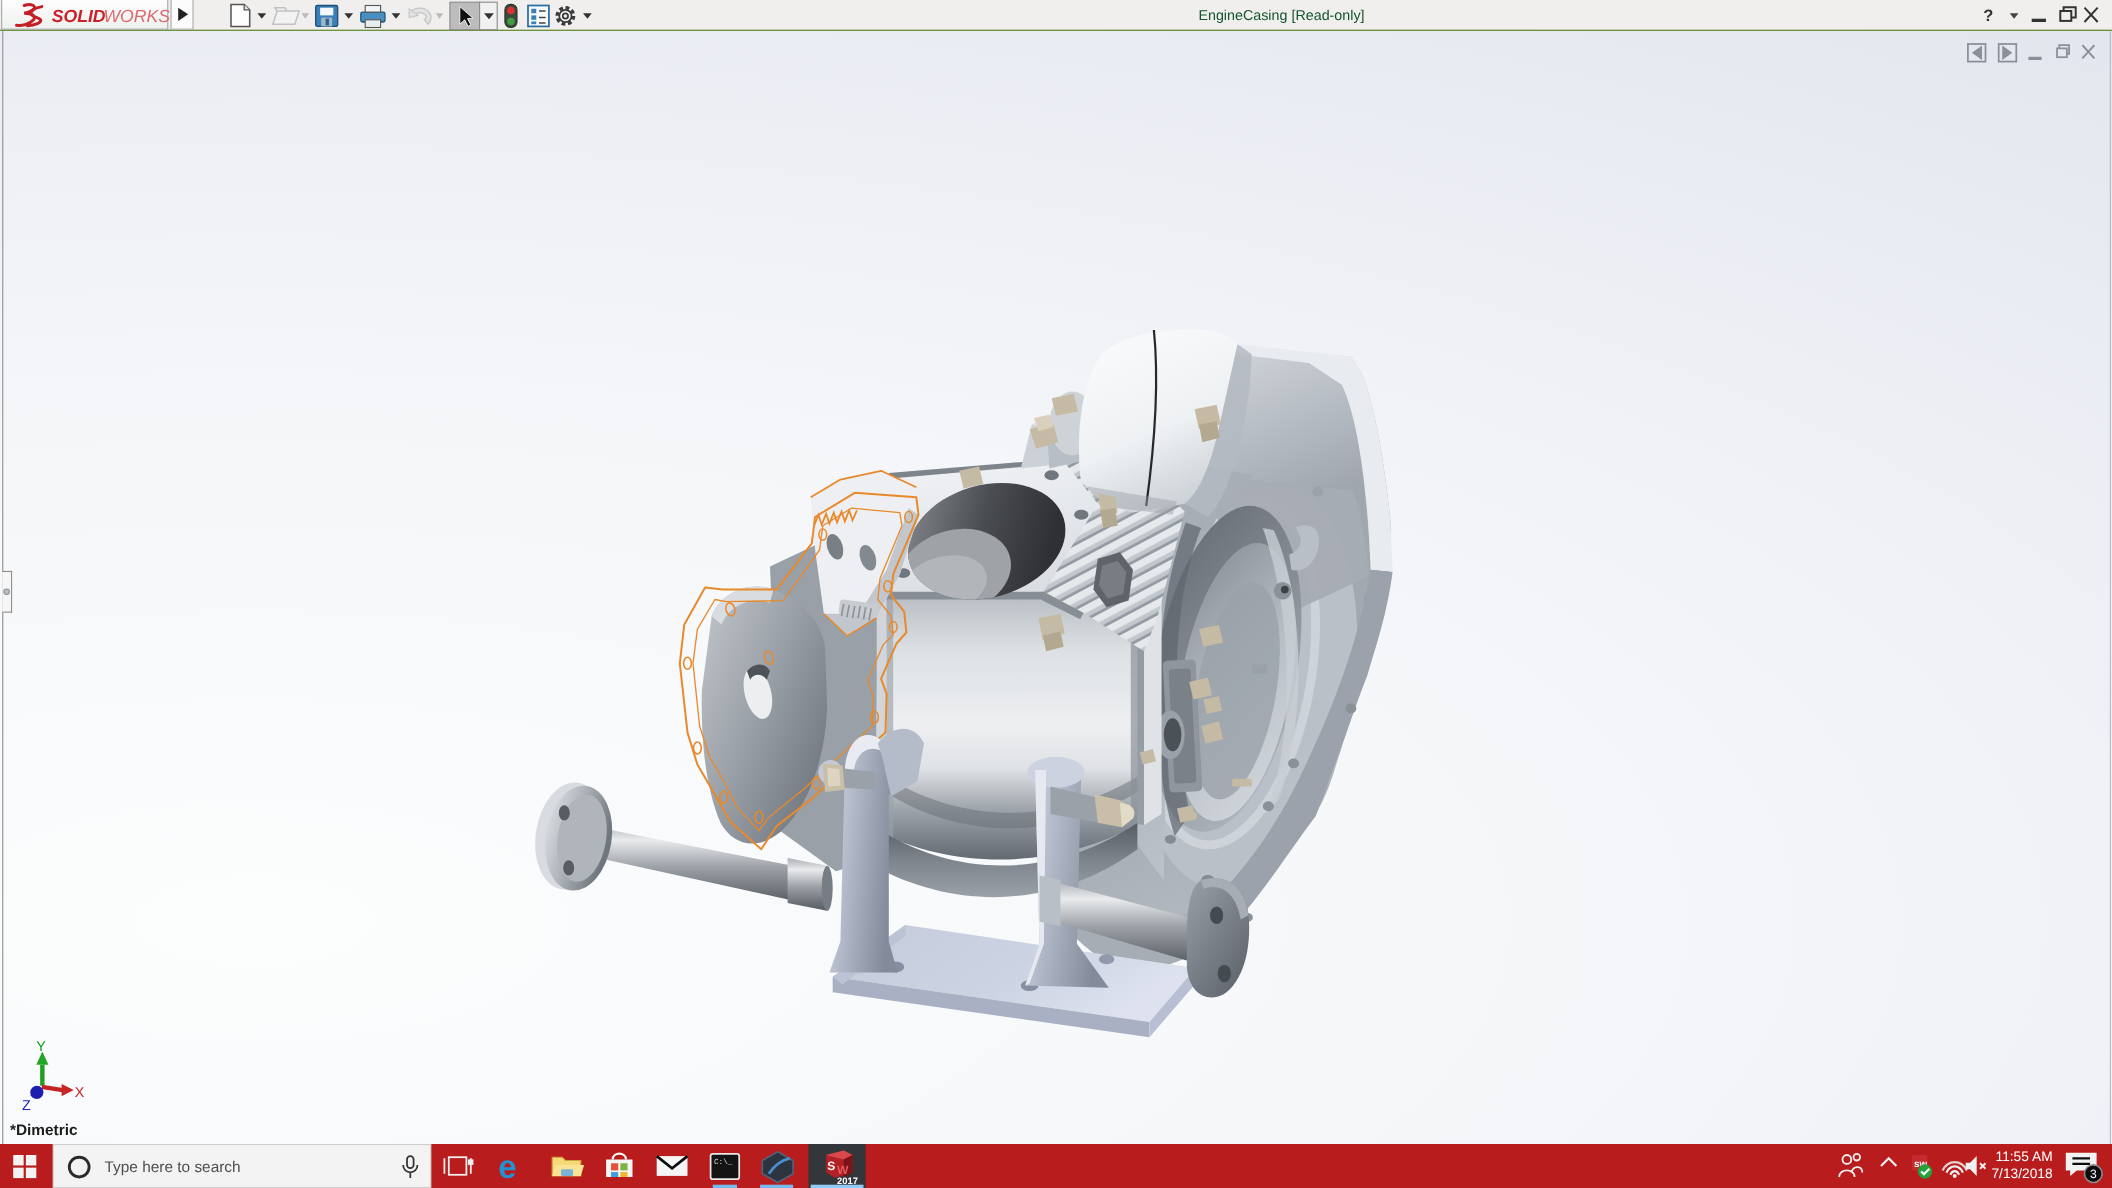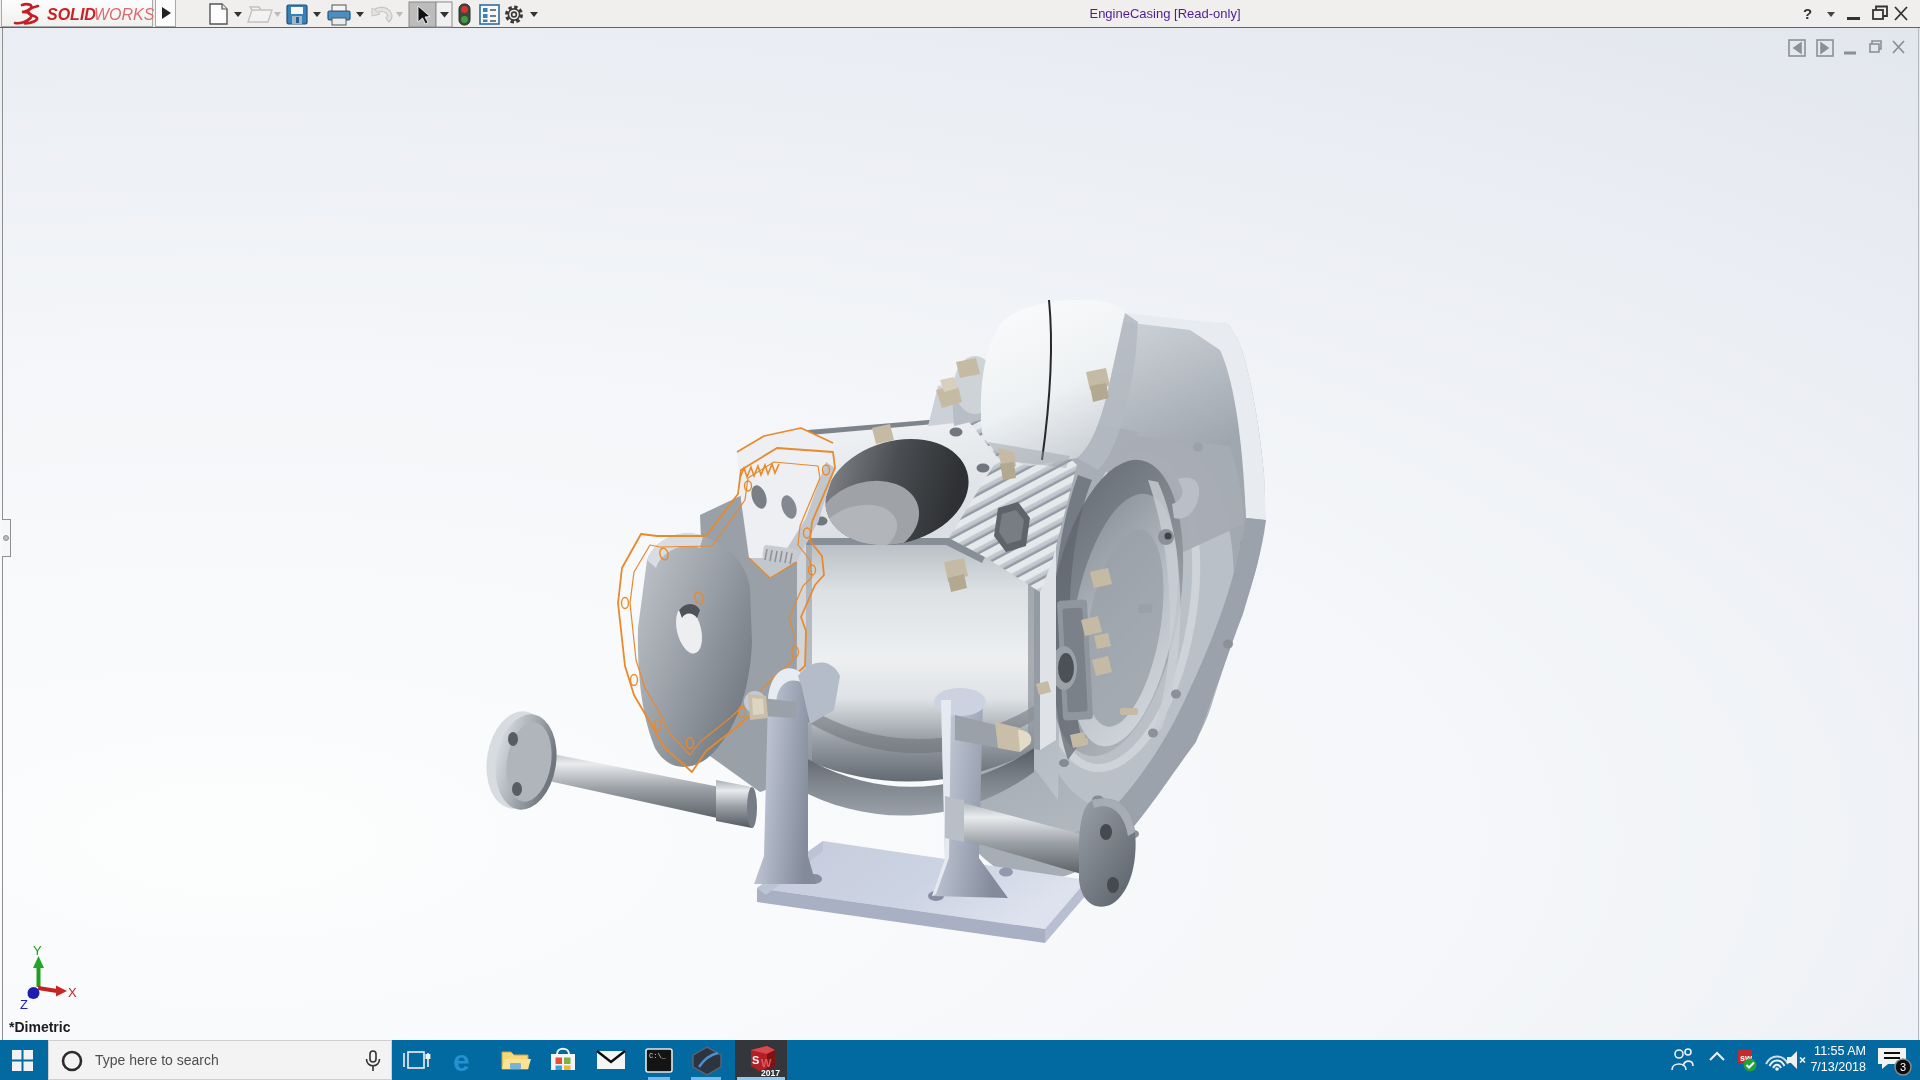--- a/index.html
+++ b/index.html
@@ -4,30 +4,30 @@
 <style>
 * { margin:0; padding:0; box-sizing:border-box; }
 html,body { width:1920px; height:1080px; overflow:hidden; font-family:"Liberation Sans", sans-serif; }
 #stage { position:relative; width:1920px; height:1080px; background:#fff; }
 
 
 #titlebar { position:absolute; left:0; top:0; width:1920px; height:28px; background:#f0efee; border-bottom:1px solid #4d7c0f; z-index:20; }
 #logobox { position:absolute; left:1px; top:0; width:152px; height:27px; background:linear-gradient(180deg,#fdfdfd,#eef1ee); border:1px solid #a8a8a8; border-top:none; }
 #playtab { position:absolute; left:155px; top:0; width:21px; height:27px; background:#fcfcfc; border:1px solid #a8a8a8; border-top:none; }
 #playtab .tri { position:absolute; left:6px; top:7px; width:0; height:0; border-left:9px solid #222; border-top:6px solid transparent; border-bottom:6px solid transparent; }
-#wtitle { position:absolute; left:1000px; top:6px; width:330px; text-align:center; font-size:13px; color:#4c1d95; }
+#wtitle { position:absolute; left:1000px; top:6px; width:330px; text-align:center; font-size:13px; color:#14532d; }
 
 #viewport { position:absolute; left:0; top:28px; width:1920px; height:1012px; background:radial-gradient(ellipse 165% 120% at 12% 80%, #fcfdfd 0%, #f4f6f9 40%, #e9ecf2 70%, #dce0e9 100%); z-index:1; }
 #vframeL { position:absolute; left:2px; top:28px; width:1px; height:1012px; background:#8f8f8f; z-index:3; }
 #vframeR { position:absolute; left:1918px; top:28px; width:1px; height:1012px; background:#b5b9c0; z-index:3; }
 #sidetab { position:absolute; left:2px; top:519px; width:9px; height:38px; background:#f6f6f6; border:1px solid #8f8f8f; border-left:none; z-index:4; }
 #sidetab .dot { position:absolute; left:1px; top:15px; width:6px; height:6px; border-radius:50%; background:#b9bcc1; border:1px solid #8e9196; }
 #dimetric { position:absolute; left:9px; top:1019px; font-size:14px; font-weight:700; color:#1c1c1c; z-index:4; letter-spacing:0px; }
 
-#taskbar { position:absolute; left:0; top:1040px; width:1920px; height:40px; background:#0369a1; z-index:30; }
+#taskbar { position:absolute; left:0; top:1040px; width:1920px; height:40px; background:#b91c1c; z-index:30; }
 #searchbox { position:absolute; left:48px; top:0px; width:344px; height:40px; background:#f3f3f3; border:1px solid #cfcfcf; }
 #searchbox .txt { position:absolute; left:46px; top:11px; font-size:14px; color:#4e4e4e; }
 .tbicon { position:absolute; top:0; width:48px; height:40px; }
 .underline { position:absolute; top:37px; height:3px; background:#76b9ed; }
 #swcell { position:absolute; left:735px; top:0; width:52px; height:40px; background:#33363a; }
 #traytime { position:absolute; left:1806px; top:3px; width:60px; height:34px; color:#fff; font-size:12.5px; text-align:right; line-height:16px; }
 </style>
 </head>
 <body>
 <div id="stage">

